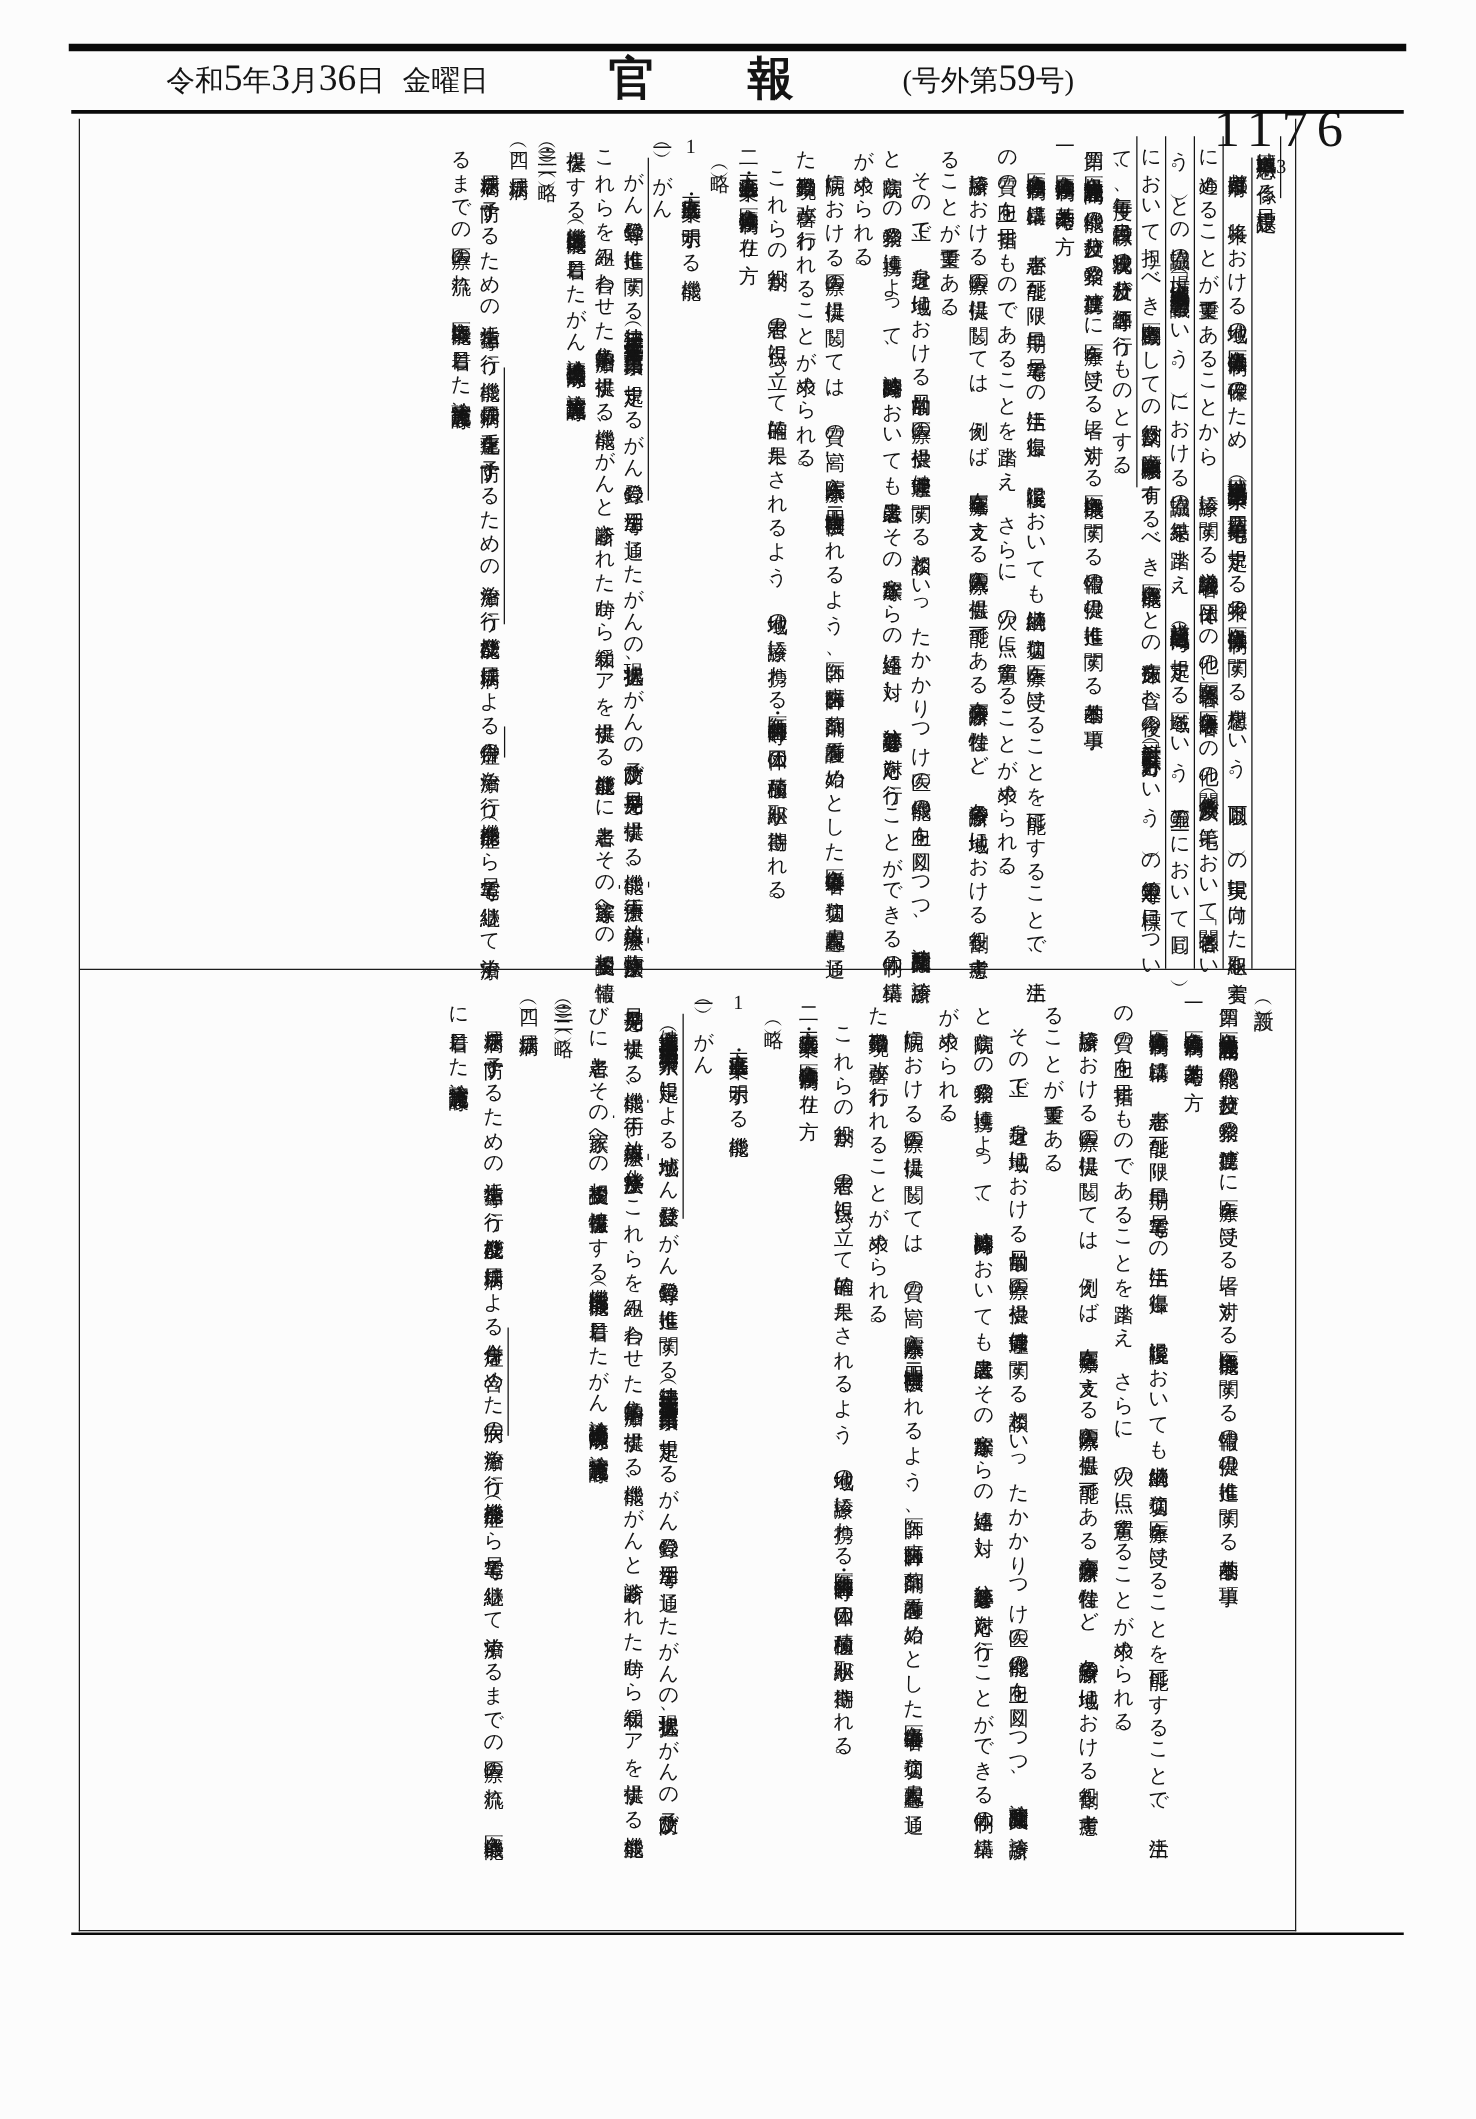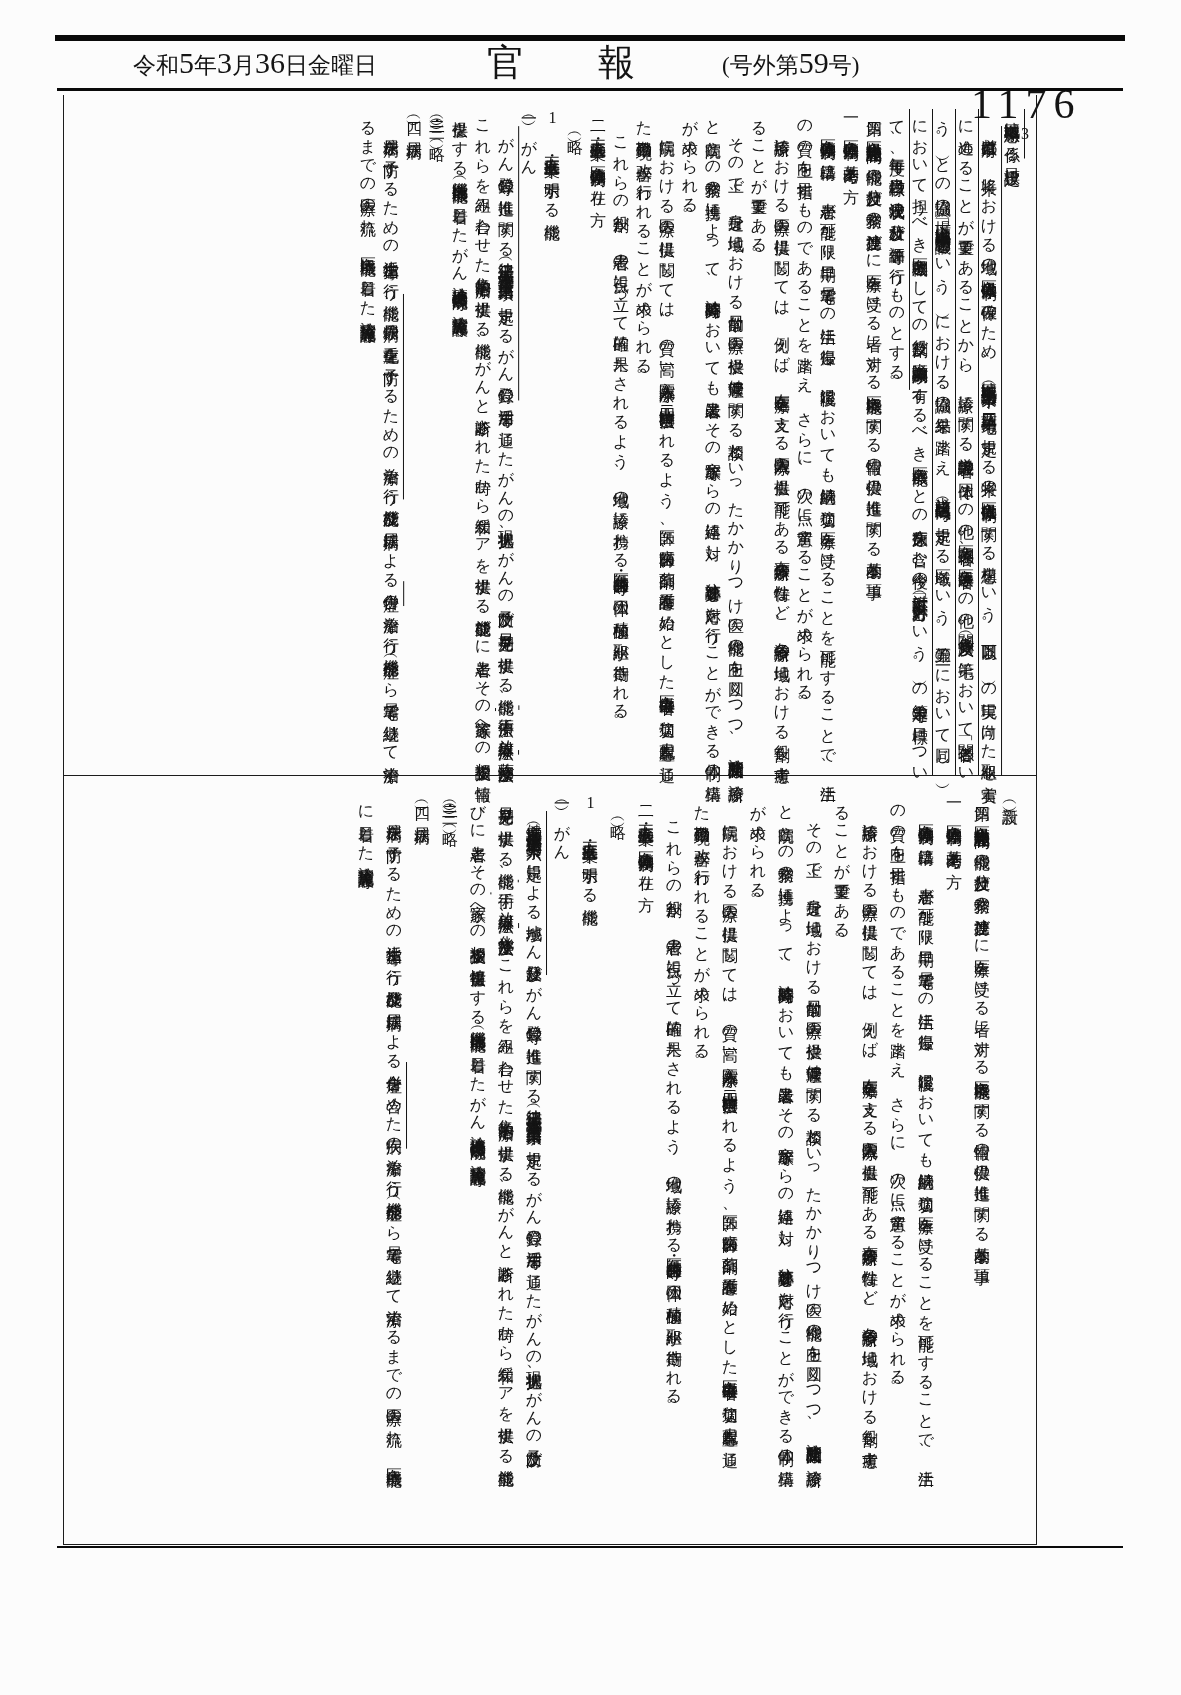--- a/index.html
+++ b/index.html
@@ -10,22 +10,22 @@
     color:#141414;
     font-family:"Liberation Serif","DejaVu Serif",serif;
     overflow:hidden;
   }
   .top-bar{position:absolute;top:35px;left:55px;width:1070px;height:6px;background:#0a0a0a;}
   .mid-bar{position:absolute;top:88px;left:57px;width:1066px;height:3px;background:#0a0a0a;}
   .bottom-bar{position:absolute;top:1546px;left:57px;width:1066px;height:2px;background:#0a0a0a;}
 
   .h-date{position:absolute;top:46px;left:133px;font-size:23px;white-space:nowrap;}
   .h-num{font-size:30px;}
-  .h-weekday{margin-left:0;}
-  .h-title{position:absolute;top:38px;left:487px;font-size:37px;font-weight:400;letter-spacing:74px;white-space:nowrap;}
+  .h-weekday{margin-left:14px;}
+  .h-title{position:absolute;top:38px;left:487px;font-size:37px;font-weight:700;letter-spacing:74px;white-space:nowrap;}
   .h-edition{position:absolute;top:46px;left:722px;font-size:23px;white-space:nowrap;}
   .h-page{position:absolute;top:32px;left:971px;font-size:42px;letter-spacing:7px;white-space:nowrap;margin-top:48px;}
 
   .table{
     position:absolute;top:95px;left:63px;width:974px;height:1450px;
     border-left:1px solid #1c1c1c;border-right:1px solid #1c1c1c;border-bottom:1px solid #1c1c1c;
     box-sizing:border-box;
   }
   .row{position:relative;box-sizing:border-box;}
   .row1{height:681px;border-bottom:1px solid #1c1c1c;padding:14px 12px 0 12px;}

